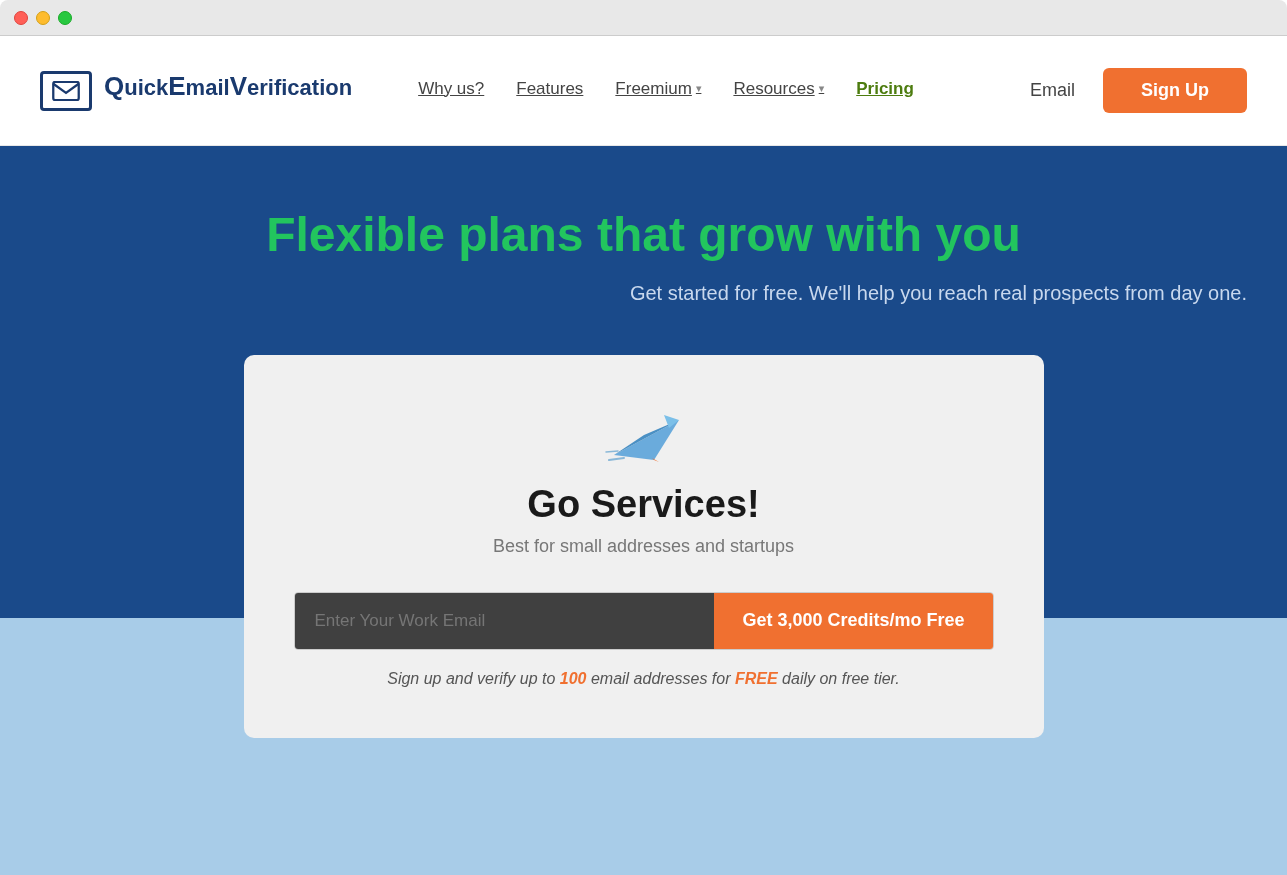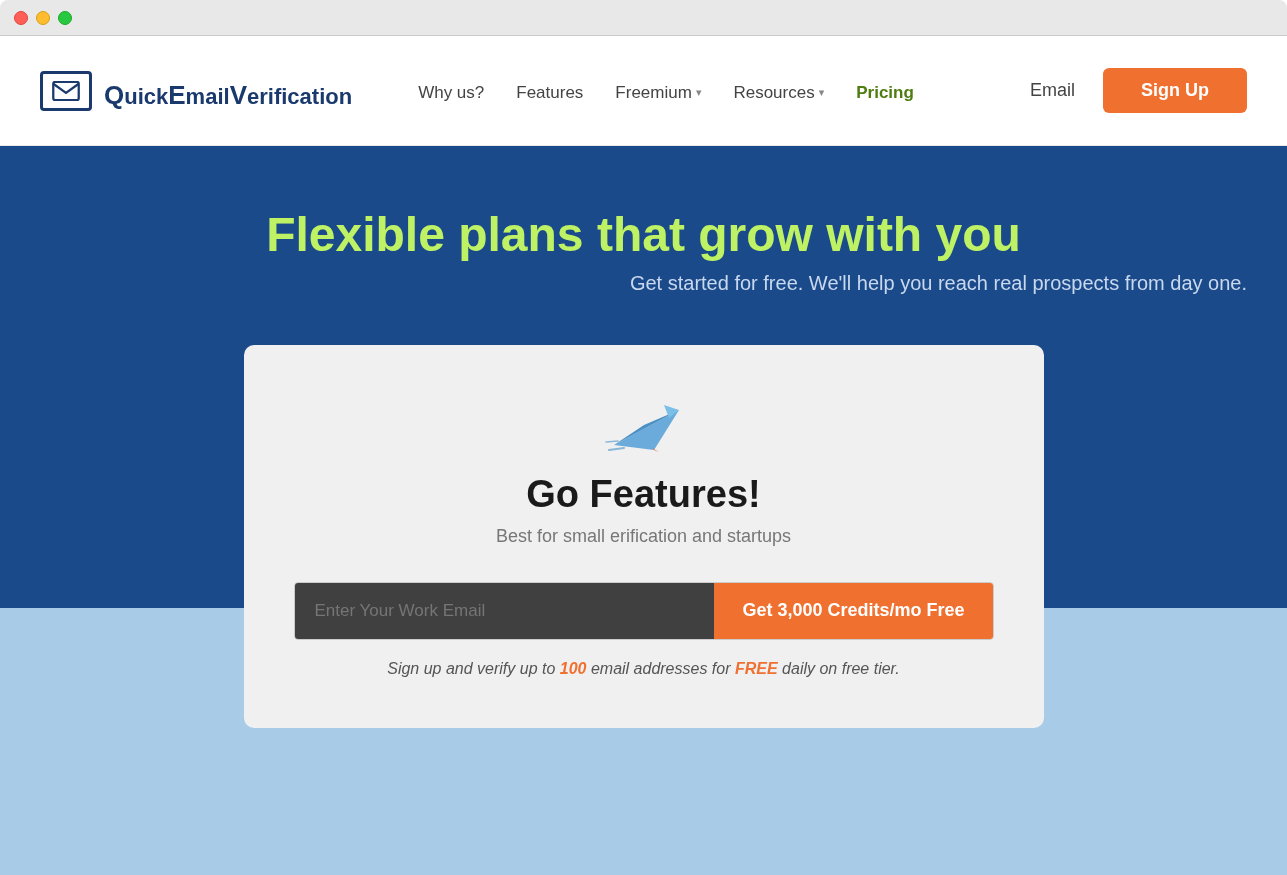--- a/index.html
+++ b/index.html
@@ -40,21 +40,21 @@
       background: #fff;
       height: 110px;
       display: flex;
       align-items: center;
       padding: 0 40px;
       border-bottom: 1px solid #e8e8e8;
       justify-content: space-between;
     }
     .navbar-left {
       display: flex;
-      align-items: flex-end;
+      align-items: flex-start;
       gap: 12px;
     }
     .logo-icon {
       width: 52px;
       height: 40px;
       border: 3px solid #1a3a6e;
       border-radius: 4px;
       display: flex;
       align-items: center;
       justify-content: center;
@@ -77,20 +77,21 @@
     }
     .nav-item {
       padding: 8px 14px;
       font-size: 17px;
       color: #444;
       cursor: pointer;
       white-space: nowrap;
       display: flex;
       align-items: center;
       gap: 4px;
+      text-decoration: underline;
     }
     .nav-item.active, .nav-item.pricing {
       color: #4d7c0f;
       font-weight: 700;
     }
     .nav-item .chevron {
       font-size: 11px;
       color: #888;
     }
 
@@ -121,22 +122,22 @@
     
     .hero {
       background: #1a4a8a;
       padding: 60px 40px 0;
       text-align: center;
       position: relative;
     }
     .hero-title {
       font-size: 48px;
       font-weight: 800;
-      color: #bef264;
-      margin-bottom: 8px;
+      color: #22c55e;
+      margin-bottom: 18px;
       line-height: 1.2;
     }
     .hero-subtitle {
       font-size: 20px;
       color: #c8d8ee;
       margin-bottom: 50px;
       text-align: right;
     }
 
     
@@ -297,22 +298,22 @@
 
             <polygon points="60,15 75,20 65,28" fill="#7bbfe8"></polygon>
 
             <polygon points="48,58 55,62 50,60" fill="#f07030"></polygon>
 
             <line x1="5" y1="60" x2="20" y2="58" stroke="#8ab8d8" stroke-width="2" stroke-linecap="round"></line>
             <line x1="2" y1="52" x2="14" y2="51" stroke="#8ab8d8" stroke-width="1.5" stroke-linecap="round"></line>
           </svg>
         </div>
 
-        <h2 class="card-title">Go Features!</h2>
-        <p class="card-subtitle">Best for small erification and startups</p>
+        <h2 class="card-title">Go Services!</h2>
+        <p class="card-subtitle">Best for small addresses and startups</p>
 
         <div class="email-form">
           <input type="email" class="email-input" placeholder="Enter Your Work Email" style="">
           <button class="btn-cta">Get 3,000 Credits/mo Free</button>
         </div>
 
         <p class="fine-print">
           <span>Sign up and verify up to </span><span class="highlight-orange">100</span><span> email addresses for </span><span class="highlight-orange">FREE</span><span> daily on free tier.</span>
         </p>
       </div>

